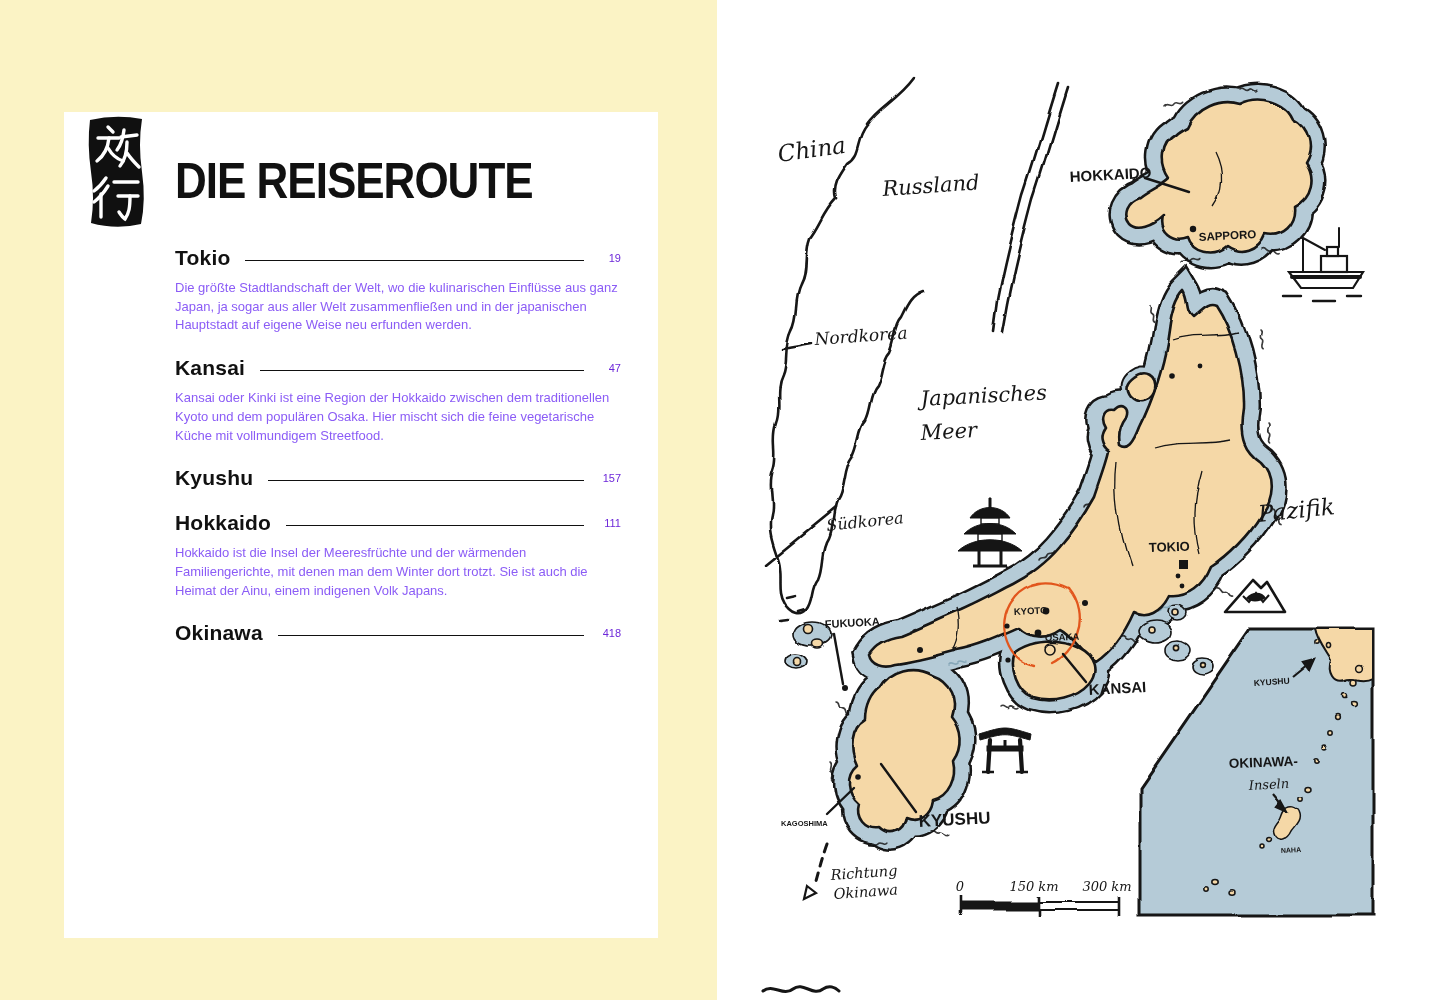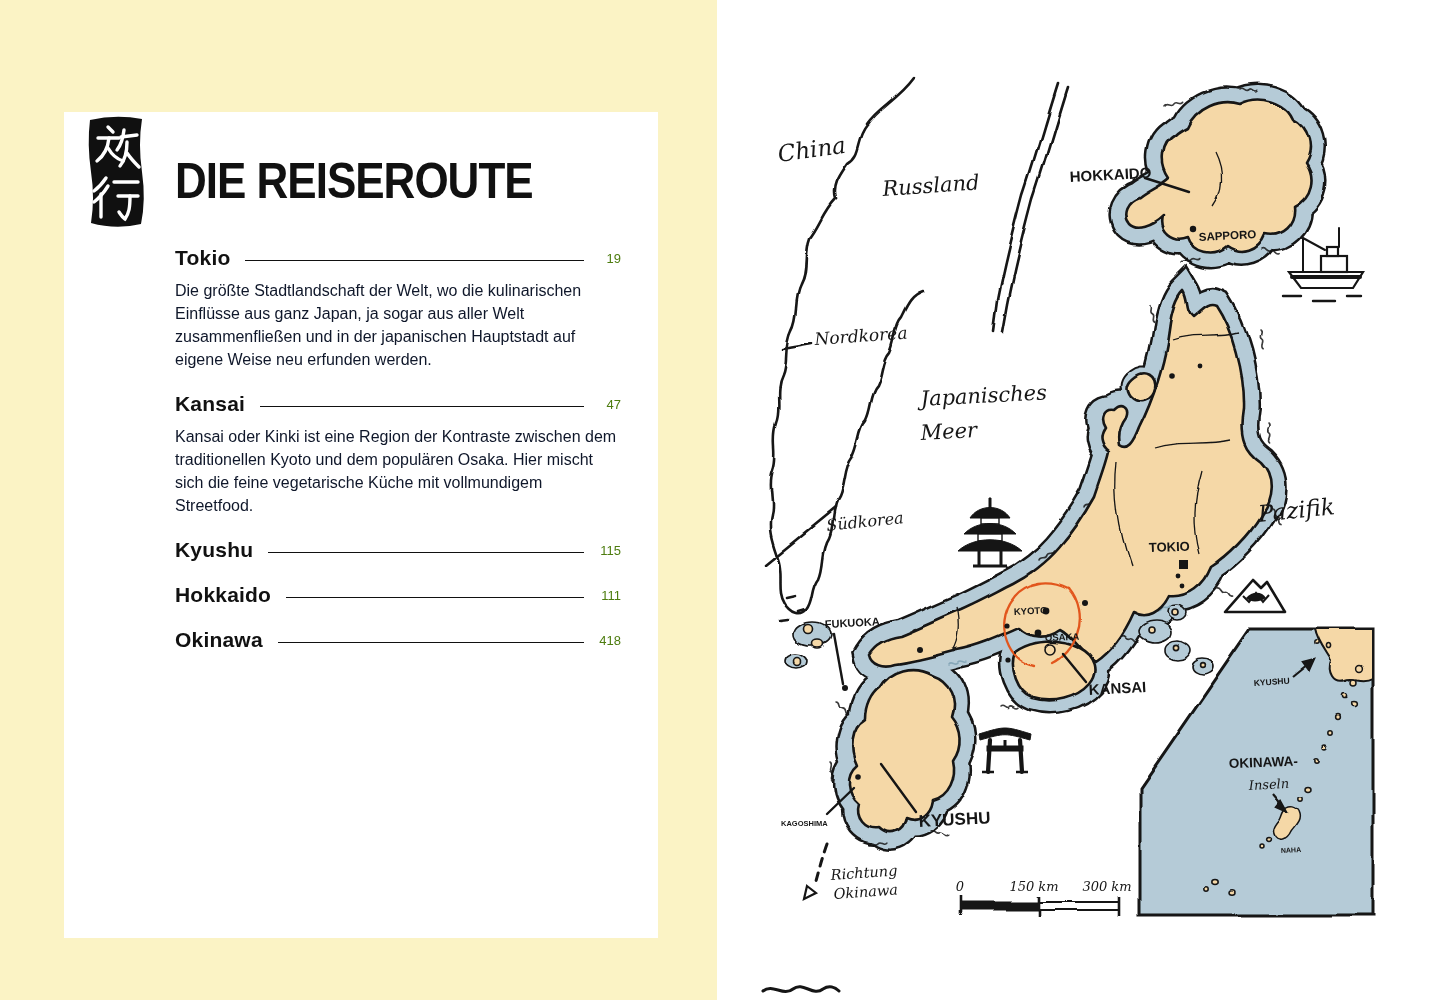--- a/index.html
+++ b/index.html
@@ -9,22 +9,22 @@
   .page-left{position:absolute;left:64px;top:112px;width:594px;height:826px;background:#ffffff;}
   .page-right{position:absolute;left:717px;top:0;width:716px;height:1000px;background:#ffffff;}
   .stamp{position:absolute;left:20px;top:2px;width:64px;height:116px;}
   .book-title{position:absolute;left:111px;top:40px;font-weight:bold;font-size:44px;
     letter-spacing:-1px;color:#111;transform:scaleY(1.14);transform-origin:left top;white-space:nowrap;}
   .toc{position:absolute;left:111px;top:134px;width:446px;}
   .toc-entry{margin-bottom:21px;}
   .toc-head{display:flex;align-items:center;margin-bottom:9px;}
   .toc-title{font-weight:bold;font-size:21px;color:#111;letter-spacing:.2px;}
   .toc-rule{flex:1;border-top:1.6px solid #111;margin:4px 13px 0 15px;}
-  .toc-page{font-size:13px;color:#4d7c0f;min-width:24px;text-align:right;}
-  .toc-desc{margin:0;font-size:16px;line-height:1.44;color:#0f172a;}
+  .toc-page{font-size:11px;color:#6d28d9;min-width:24px;text-align:right;}
+  .toc-desc{margin:0;font-size:13px;line-height:1.44;color:#8b5cf6;}
   svg text{user-select:none;}
   .script{font-family:"DejaVu Serif","Liberation Serif",serif;font-style:italic;fill:#161616;}
   .caps{font-family:"Liberation Sans",sans-serif;font-weight:bold;fill:#161616;}
 </style>
 </head>
 <body>
 
 <div class="stage">
   <div class="cream"></div>
 
@@ -60,35 +60,36 @@
           <span class="toc-page">19</span>
         </div>
         <p class="toc-desc">Die größte Stadtlandschaft der Welt, wo die kulinarischen Einflüsse aus ganz Japan, ja sogar aus aller Welt zusammenfließen und in der japanischen Hauptstadt auf eigene Weise neu erfunden werden.</p>
       </div>
       <div class="toc-entry">
         <div class="toc-head">
           <span class="toc-title">Kansai</span>
           <span class="toc-rule"></span>
           <span class="toc-page">47</span>
         </div>
-        <p class="toc-desc">Kansai oder Kinki ist eine Region der Kontraste zwischen dem traditionellen Kyoto und dem populären Osaka. Hier mischt sich die feine vegetarische Küche mit vollmundigem Streetfood.</p>
+        <p class="toc-desc">Kansai oder Kinki ist eine Region der Hokkaido zwischen dem traditionellen Kyoto und dem populären Osaka. Hier mischt sich die feine vegetarische Küche mit vollmundigem Streetfood.</p>
       </div>
       <div class="toc-entry">
         <div class="toc-head">
           <span class="toc-title">Kyushu</span>
           <span class="toc-rule"></span>
-          <span class="toc-page">115</span>
+          <span class="toc-page">157</span>
         </div>
       </div>
       <div class="toc-entry">
         <div class="toc-head">
           <span class="toc-title">Hokkaido</span>
           <span class="toc-rule"></span>
           <span class="toc-page">111</span>
         </div>
+        <p class="toc-desc">Hokkaido ist die Insel der Meeresfrüchte und der wärmenden Familiengerichte, mit denen man dem Winter dort trotzt. Sie ist auch die Heimat der Ainu, einem indigenen Volk Japans.</p>
       </div>
       <div class="toc-entry">
         <div class="toc-head">
           <span class="toc-title">Okinawa</span>
           <span class="toc-rule"></span>
           <span class="toc-page">418</span>
         </div>
       </div>
     </div>
   </div>

